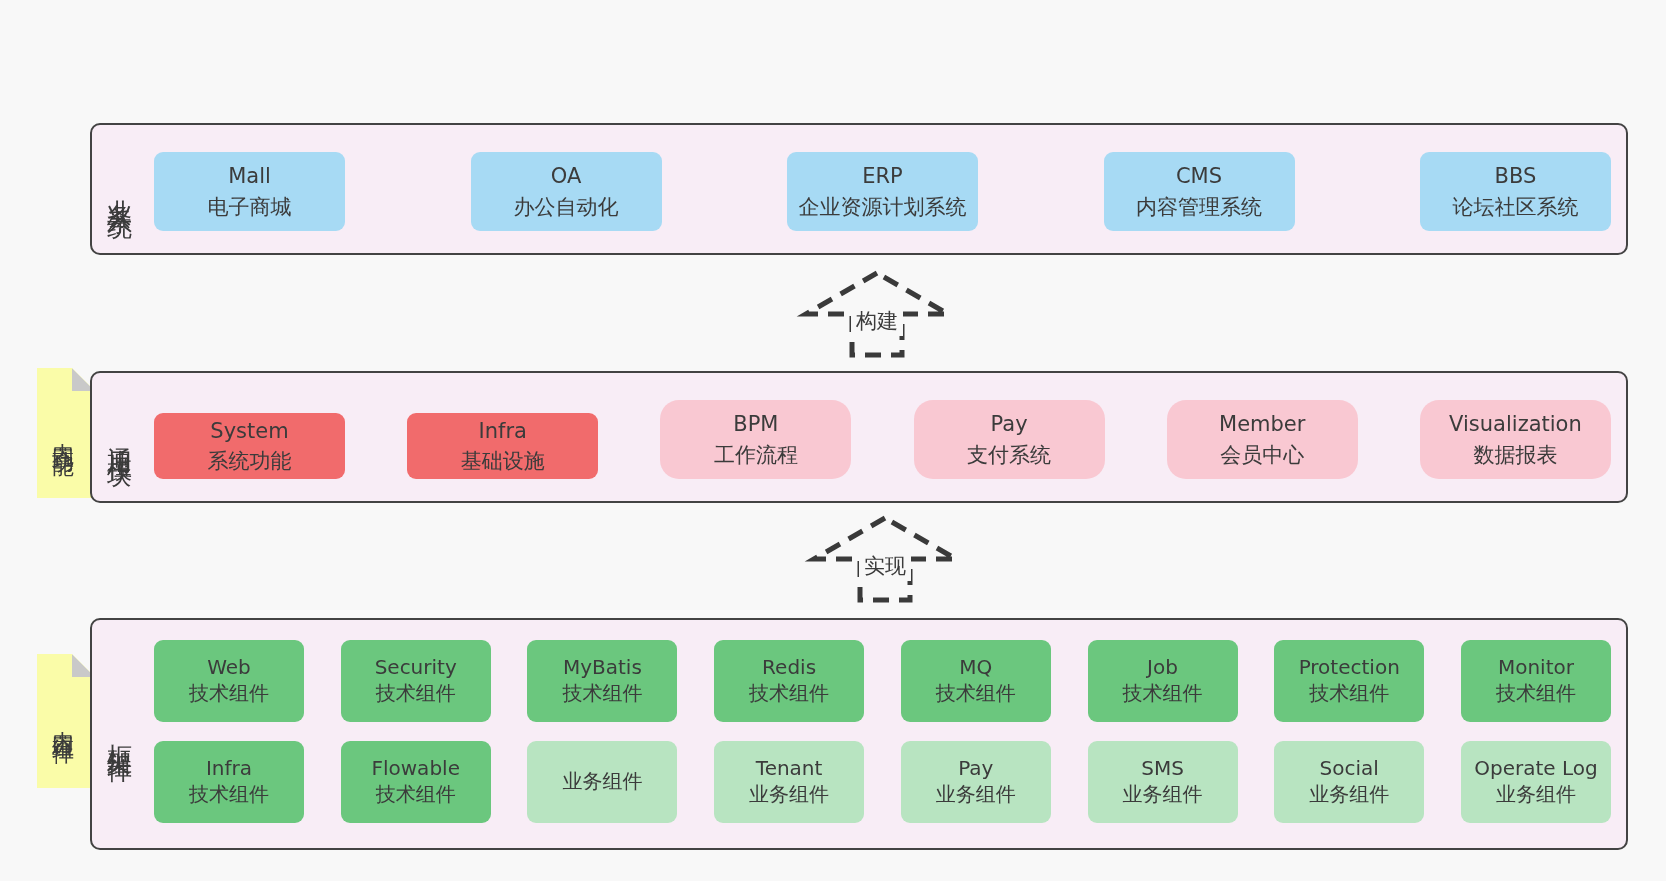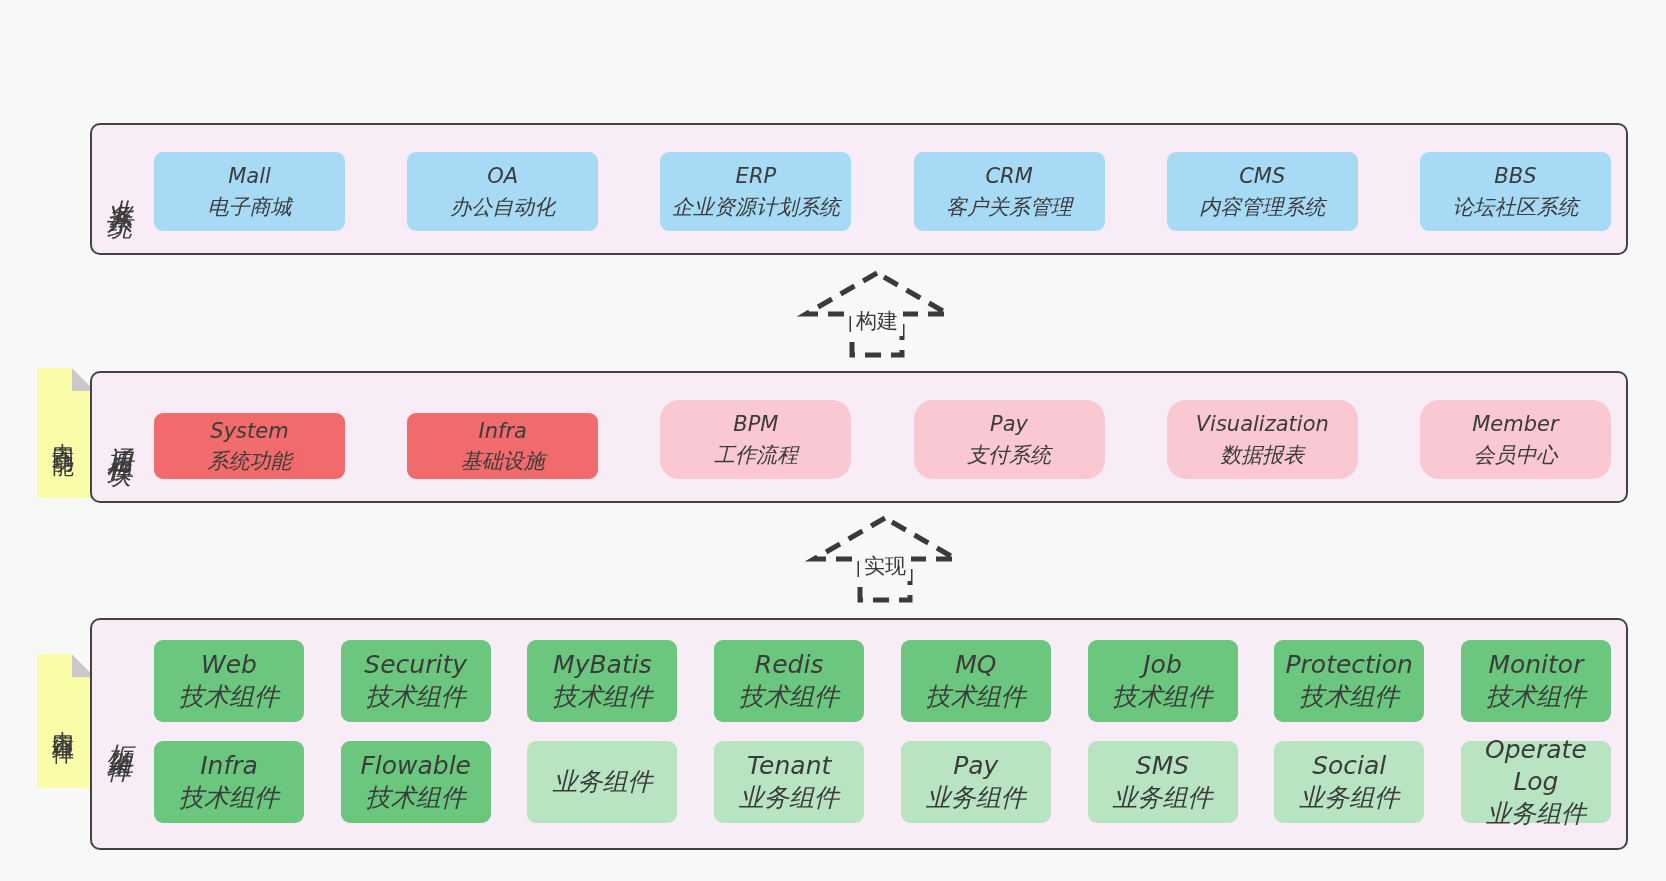--- a/index.html
+++ b/index.html
@@ -1,39 +1,39 @@
 <!DOCTYPE html>
 <html><head>
 <meta charset="utf-8">
 <style>
   html,body{margin:0;padding:0;}
   .page{position:relative;width:1666px;height:881px;background:#f8f8f8;overflow:hidden;
         font-family:"DejaVu Sans","Liberation Sans",sans-serif;color:#3b3b3b;}
 
   
   .panel{position:absolute;left:90px;width:1538px;background:#f8edf6;
-         border:2px solid #434343;border-radius:10px;box-sizing:border-box;font-style:italic;}
+         border:2px solid #434343;border-radius:10px;box-sizing:border-box;}
   .panel-business{top:123px;height:132px;}
   .panel-common{top:371px;height:132px;}
   .panel-framework{top:618px;height:232px;}
 
   .side-label{position:absolute;left:11px;top:50%;transform:translateY(-50%);
               writing-mode:vertical-rl;text-orientation:upright;
               font-size:25px;letter-spacing:5px;white-space:nowrap;}
 
   .row6{position:absolute;left:62px;right:15px;top:27px;height:79px;
         display:flex;justify-content:space-between;}
   .rows8{position:absolute;left:62px;right:15px;top:20px;bottom:25px;
          display:flex;flex-direction:column;justify-content:space-between;}
   .row8{height:82px;display:flex;justify-content:space-between;}
 
   .box{border-radius:9px;display:flex;flex-direction:column;align-items:center;
        justify-content:center;text-align:center;box-sizing:border-box;}
   .w6{width:191px;font-size:21px;line-height:1.45;padding:0 4px;}
-  .w8{width:150px;font-size:25px;line-height:1.28;padding:16px 6px;}
+  .w8{width:150px;font-size:20px;line-height:1.28;padding:16px 6px;}
   .blue{background:#a7daf4;}
   .red{background:#f16b6c;margin-top:13px;}
   .pink{background:#f9c8d2;border-radius:19px;}
   .gdark{background:#6bc77e;}
   .glight{background:#b8e4c1;}
 
   
   .note{position:absolute;left:37px;width:58px;background:#fafca8;
         clip-path:polygon(0 0,calc(100% - 23px) 0,100% 23px,100% 100%,0 100%);}
   .note-a{top:368px;height:130px;}
@@ -76,24 +76,20 @@
       </div>
       <div class="box w6 blue">
         <span>OA</span>
         <span>办公自动化</span>
       </div>
       <div class="box w6 blue">
         <span>ERP</span>
         <span>企业资源计划系统</span>
       </div>
       <div class="box w6 blue">
-        <span>CRM</span>
-        <span>客户关系管理</span>
-      </div>
-      <div class="box w6 blue">
         <span>CMS</span>
         <span>内容管理系统</span>
       </div>
       <div class="box w6 blue">
         <span>BBS</span>
         <span>论坛社区系统</span>
       </div>
     </div>
   </section>
 
@@ -117,26 +113,26 @@
       </div>
       <div class="box w6 pink">
         <span>BPM</span>
         <span>工作流程</span>
       </div>
       <div class="box w6 pink">
         <span>Pay</span>
         <span>支付系统</span>
       </div>
       <div class="box w6 pink">
+        <span>Member</span>
+        <span>会员中心</span>
+      </div>
+      <div class="box w6 pink">
         <span>Visualization</span>
         <span>数据报表</span>
-      </div>
-      <div class="box w6 pink">
-        <span>Member</span>
-        <span>会员中心</span>
       </div>
     </div>
   </section>
 
   <div class="arrow arrow-implement">
     <svg viewBox="0 0 150 88">
       <polygon class="arrow-poly" points="75,3 4,44 50,44 50,85 100,85 100,44 146,44"></polygon>
     </svg>
     <span class="arrow-label">实现</span>
   </div>

